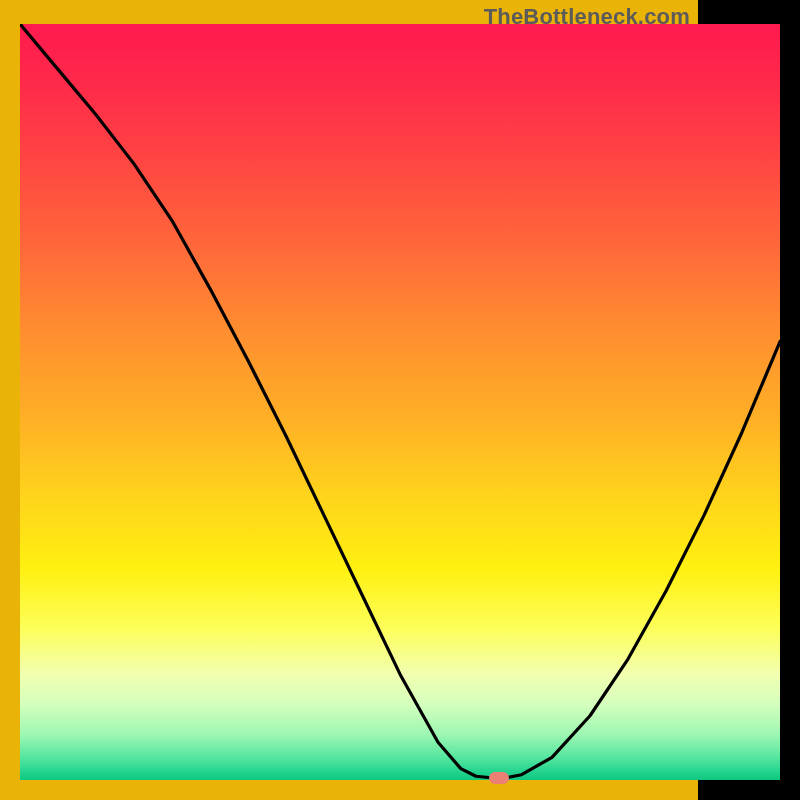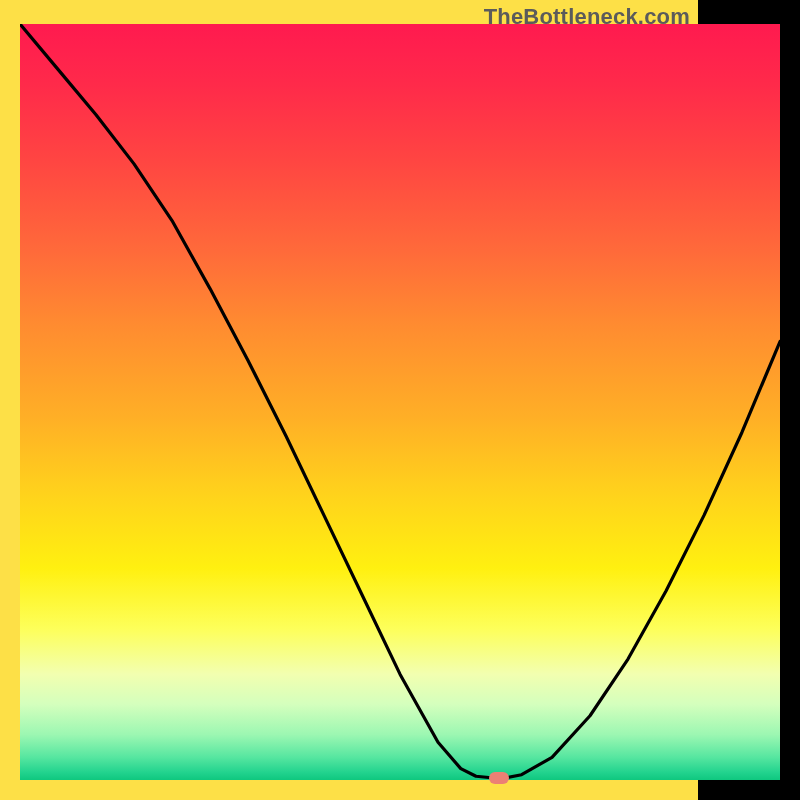--- a/index.html
+++ b/index.html
@@ -8,21 +8,21 @@
     width: 800px;
     height: 800px;
     background: #000;
     overflow: hidden;
     font-family: Arial, Helvetica, sans-serif;
   }
   .frame {
     position: relative;
     width: 698px;
     height: 800px;
-    background: #fde047;
+    background: #eab308;
   }
   .watermark {
     position: absolute;
     top: 4px;
     right: 8px;
     font-size: 22px;
     font-weight: 600;
     color: #5b5b5b;
     z-index: 10;
     letter-spacing: 0.2px;

